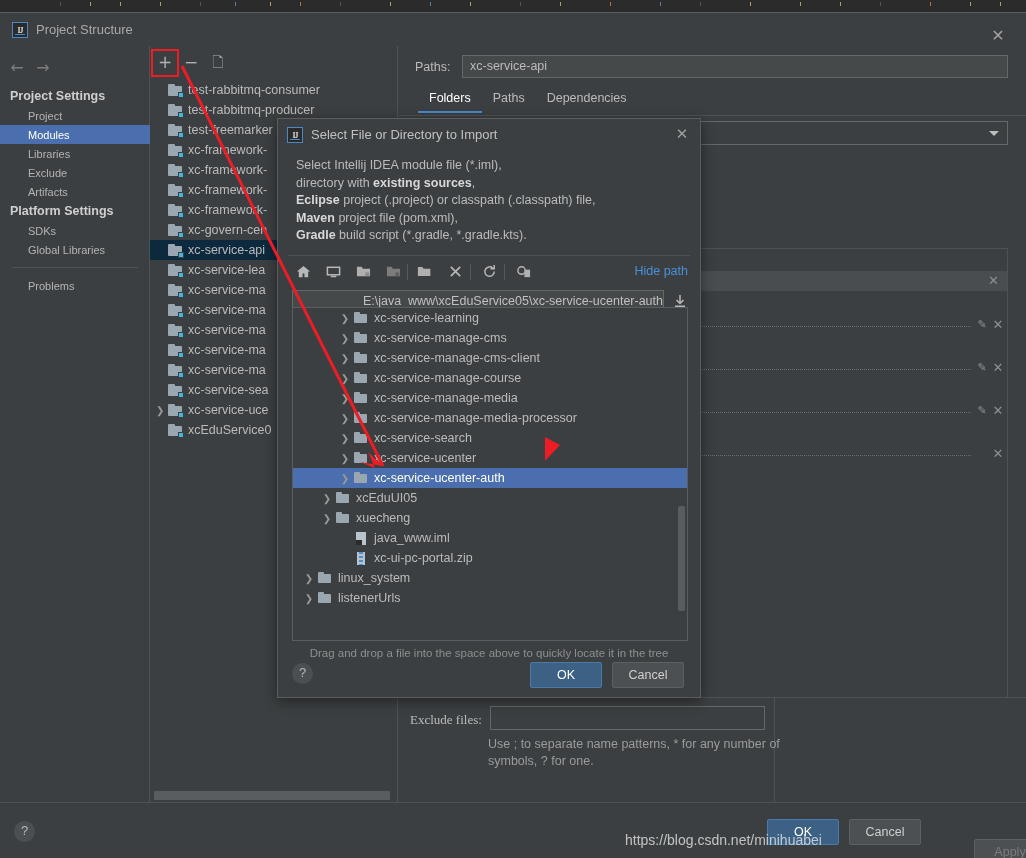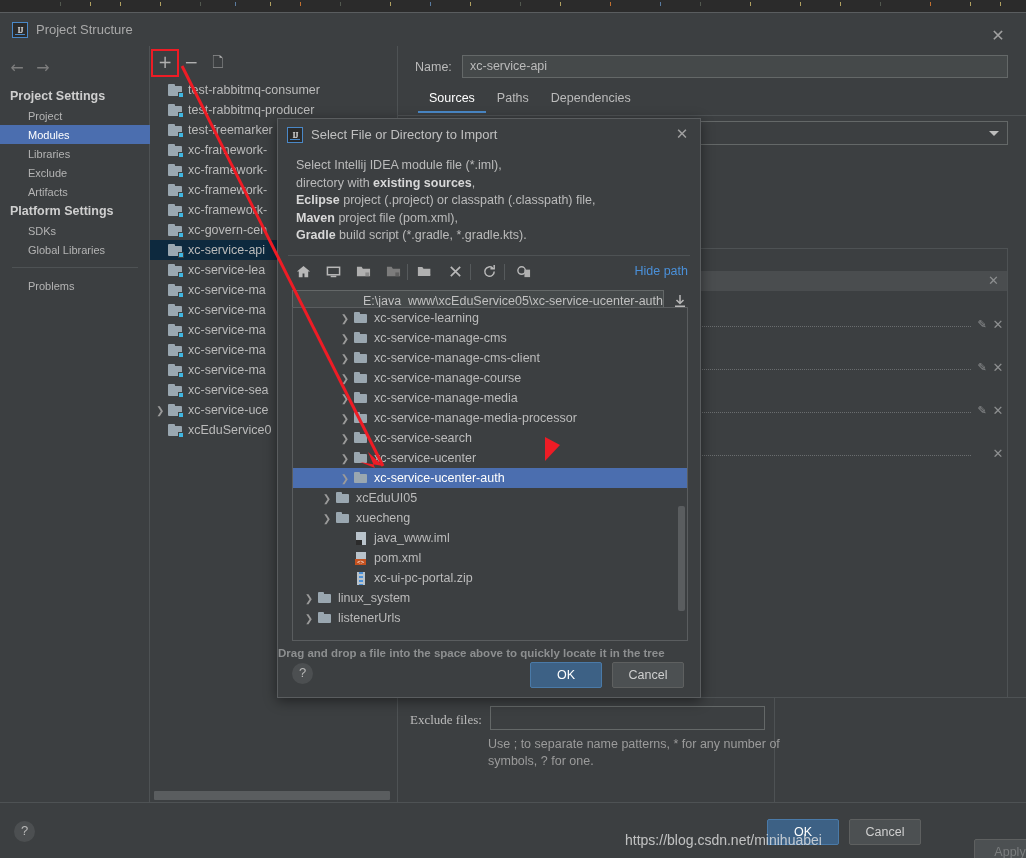--- a/index.html
+++ b/index.html
@@ -348,22 +348,22 @@
   .ic-xml .b { position:absolute; left:2px; bottom:0px; width:11px; height:6px; background:#c4511f;
      color:#fff; font-size:6px; text-align:center; line-height:6px; }
   .ic-zip .a { position:absolute; left:4px; top:0; width:8px; height:13px; background:#b9c3cb; }
   .ic-zip .b { position:absolute; left:6px; top:0; width:4px; height:13px;
      background: repeating-linear-gradient(to bottom, #4a90d9 0 2px, #b9c3cb 2px 4px); }
   .ft-scroll {
     position: absolute; right: 2px; top: 198px; width: 7px; height: 105px;
     background: #5a5d5f; border-radius: 2px;
   }
   .drag-hint {
-    position: absolute; left: 0; right: 0; bottom: 38px; 
-    font-size: 11.5px; color: #8d8f90; font-weight: bold;
+    position: absolute; left: 0; right: 0; bottom: 38px; text-align: center;
+    font-size: 11.5px; color: #8d8f90;
   }
   .imp-buttons { position: absolute; left: 0; right: 0; bottom: 0; height: 42px; }
   .imp-help {
     position: absolute; left: 14px; top: 8px; width: 21px; height: 21px;
     border-radius: 50%; background: #4c4f51; color: #b8b8b8;
     text-align: center; line-height: 20px; font-size: 13px; cursor: pointer;
   }
   .imp-btn {
     position: absolute; top: 7px; height: 26px; width: 72px;
     font-size: 12.5px; text-align: center; line-height: 25px;
@@ -632,25 +632,25 @@
                 </span>
                 <span>xcEduService0</span>
               </div>
             </div>
           </div>
         <div class="mod-scroll-h"></div>
       </div>
 
       <div class="detail-pane">
         <div class="name-row">
-          <div class="name-label">Name:</div>
+          <div class="name-label">Paths:</div>
           <div class="name-input">xc-service-api</div>
         </div>
         <div class="tabs-row" id="tabs-row">
-          <div class="tab active">Sources</div><div class="tab">Paths</div><div class="tab">Dependencies</div><div class="tabs-sep"></div>
+          <div class="tab active">Folders</div><div class="tab">Paths</div><div class="tab">Dependencies</div><div class="tabs-sep"></div>
         </div>
 
         <div class="sources-body">
           <div class="combo-row">
             <div class="combo">
               <span>etc.</span>
               <span class="caret"></span>
             </div>
           </div>
 
@@ -919,28 +919,20 @@
           <div class="ft-row" style="padding-left: 44px;">
             <span class="ft-tw"></span>
             <span class="ft-ic ic-iml">
               <i class="a"></i>
               <i class="b"></i>
             </span>
             <span>java_www.iml</span>
           </div>
           <div class="ft-row" style="padding-left: 44px;">
             <span class="ft-tw"></span>
-            <span class="ft-ic ic-xml">
-              <i class="a"></i>
-              <i class="b">&lt;&gt;</i>
-            </span>
-            <span>pom.xml</span>
-          </div>
-          <div class="ft-row" style="padding-left: 44px;">
-            <span class="ft-tw"></span>
             <span class="ft-ic ic-zip">
               <i class="a"></i>
               <i class="b"></i>
             </span>
             <span>xc-ui-pc-portal.zip</span>
           </div>
           <div class="ft-row" style="padding-left: 8px;">
             <span class="ft-tw">❯</span>
             <span class="ft-ic ic-folder">
               <i class="b"></i>

